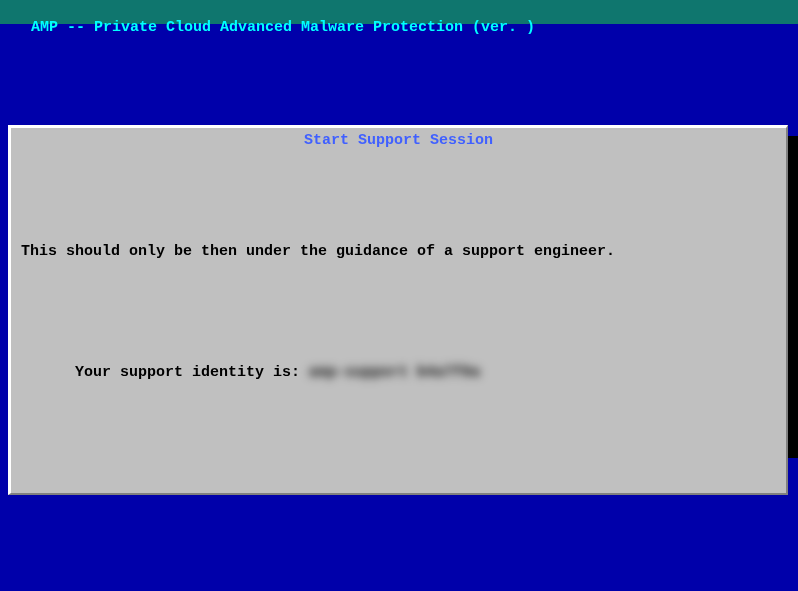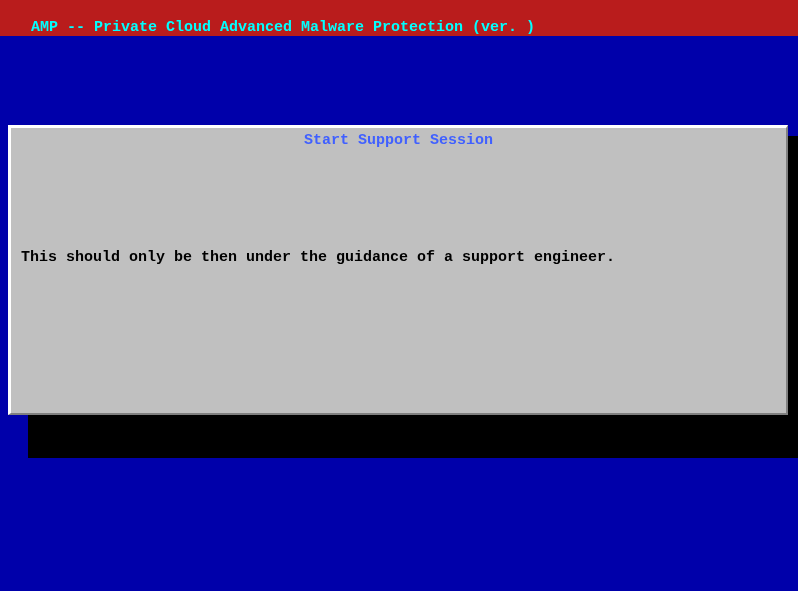--- a/index.html
+++ b/index.html
@@ -10,22 +10,22 @@
     height: 591px;
     background: #0000aa;
     font-family: "Courier New", Courier, monospace;
     font-size: 15px;
     font-weight: bold;
     overflow: hidden;
     position: relative;
   }
   .header-bar {
     width: 100%;
-    height: 36px;
-    background: #b91c1c;
+    height: 24px;
+    background: #0f766e;
     color: #00ffff;
     padding: 2px 0 0 4px;
     white-space: pre;
   }
   .shadow-box {
     position: absolute;
     left: 28px;
     top: 136px;
     width: 770px;
     height: 322px;
@@ -40,21 +40,21 @@
     color: #000;
     border-top: 3px solid #fff;
     border-left: 3px solid #fff;
     border-right: 2px solid #808080;
     border-bottom: 2px solid #808080;
     padding: 4px 10px 8px 10px;
   }
   .dialog-title {
     text-align: center;
     color: #4060ff;
-    margin-bottom: 14px;
+    margin-bottom: 8px;
   }
   .dialog-body {
     white-space: pre-wrap;
     line-height: 1.15;
   }
   .inline-blur {
     color: transparent;
     text-shadow: 0 0 6px #000;
     filter: blur(3px);
   }
@@ -68,16 +68,19 @@
 
 <div class="shadow-box"></div>
 
 <div class="dialog">
   <div class="dialog-title">Start Support Session</div>
 
   <div class="dialog-body">
     <div>&nbsp;</div>
     <div>This should only be then under the guidance of a support engineer.</div>
     <div>&nbsp;</div>
+    <div>
+      <span>Your support identity is: </span><span class="inline-blur">amp-support b4a7f9a</span>
+    </div>
     <div>&nbsp;</div>
   </div>
 
 </div>
 
 </body></html>

